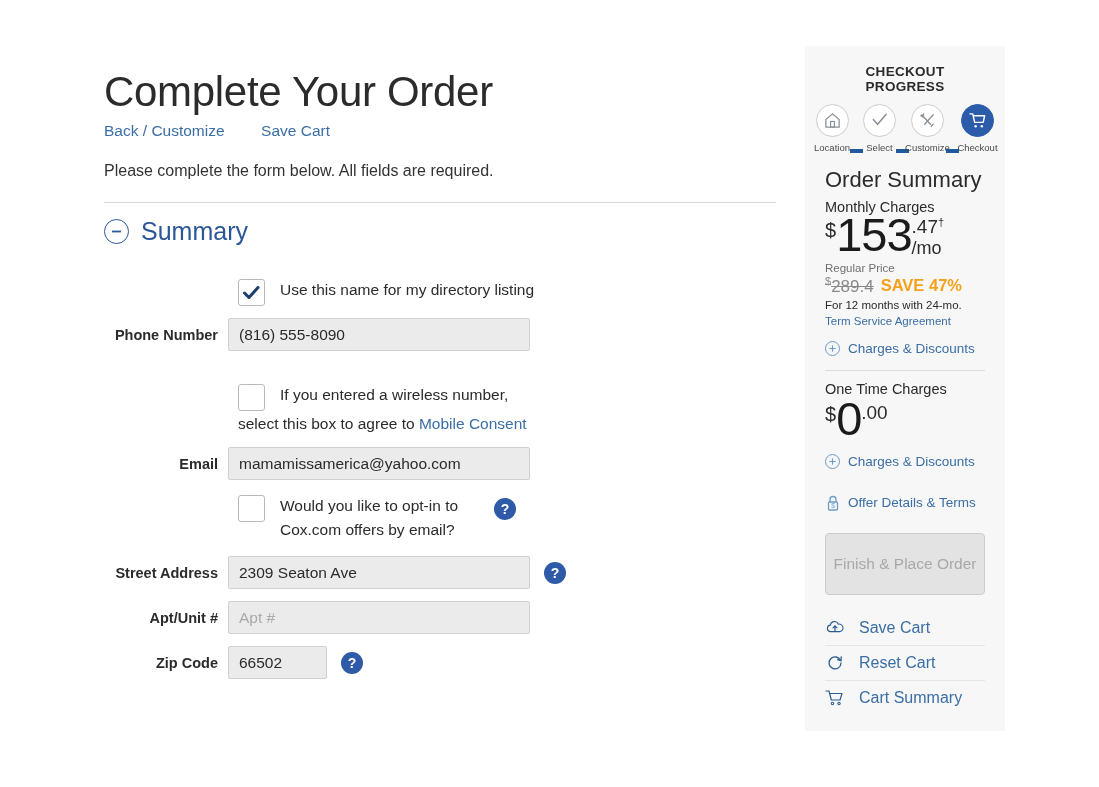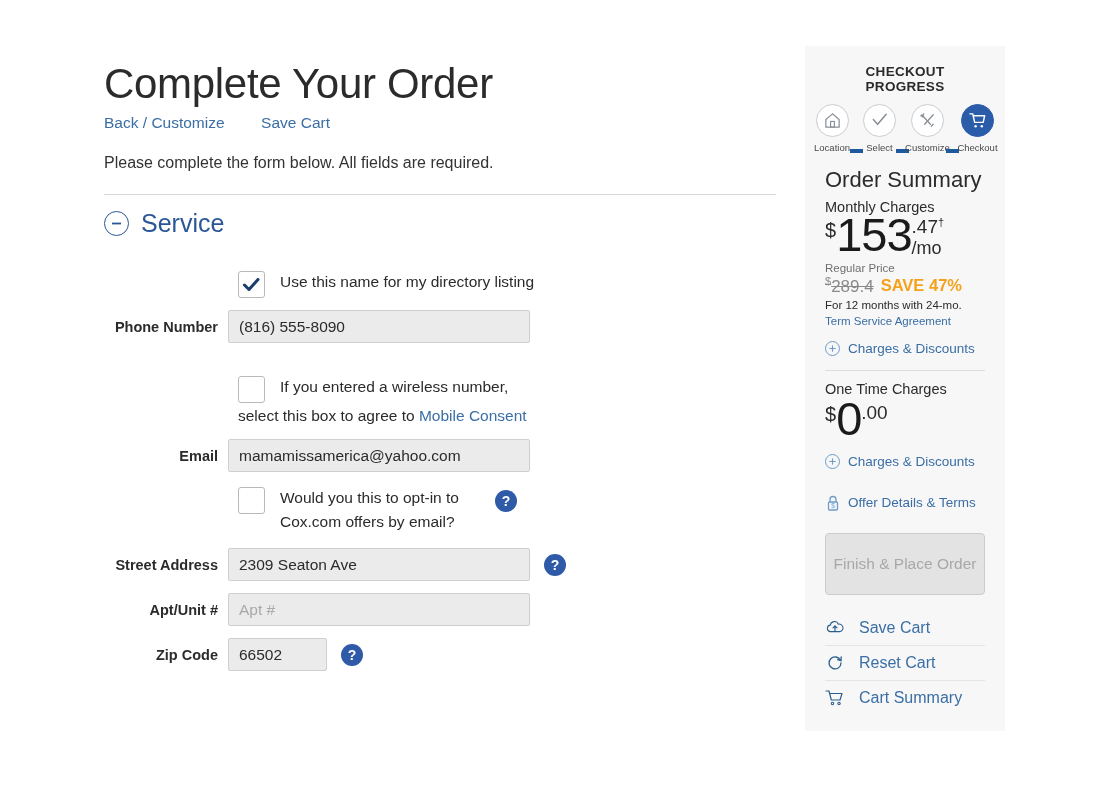--- a/index.html
+++ b/index.html
@@ -9,21 +9,21 @@
     background: #ffffff;
     font-family: "Liberation Sans", sans-serif;
     color: #333333;
     overflow: hidden;
   }
   .page { position: relative; width: 1099px; height: 787px; }
 
   
   .main {
     position: absolute;
-    left: 104px; top: 60px;
+    left: 104px; top: 68px;
     width: 672px;
   }
   .page-title {
     font-size: 42px;
     font-weight: 400;
     color: #2b2b2b;
     letter-spacing: -0.3px;
     margin: 0 0 2px 0;
     line-height: 1.15;
   }
@@ -262,21 +262,21 @@
     <div class="instructions">Please complete the form below. All fields are required.</div>
 
     <div class="section-rule"></div>
 
     <div class="section-header">
       <span class="circle-icon">
         <svg width="13" height="13" viewBox="0 0 13 13">
             <line x1="2" y1="6.5" x2="11" y2="6.5" stroke="#2b5797" stroke-width="1.8"></line>
           </svg>
       </span>
-      <span class="section-title">Service</span>
+      <span class="section-title">Summary</span>
     </div>
 
     <div class="form">
 
 
 
       <div class="cbrow">
         <span class="cbox">
           <svg width="17" height="14" viewBox="0 0 17 14">
               <path d="M1.5 7 L6 11.5 L15 1.5" fill="none" stroke="#1b3d6d" stroke-width="3" stroke-linecap="round" stroke-linejoin="round"></path>
@@ -305,21 +305,21 @@
       <div class="row" style="margin-top:14px;">
         <div class="label">Email</div>
         <div class="field">
           <input class="tbox" type="text" value="mamamissamerica@yahoo.com" style="">
         </div>
       </div>
 
       <div class="cbrow" style="margin-top:14px;">
         <span class="cbox"></span>
         <span class="cbtext">
-          <span>Would you this to opt-in to</span><br>
+          <span>Would you like to opt-in to</span><br>
           <span>Cox.com offers by email?</span>
         </span>
         <span class="help cb-help">?</span>
       </div>
 
       <div class="row" style="margin-top:14px;">
         <div class="label">Street Address</div>
         <div class="field">
           <input class="tbox" type="text" value="2309 Seaton Ave" style="">
           <span class="help">?</span>

